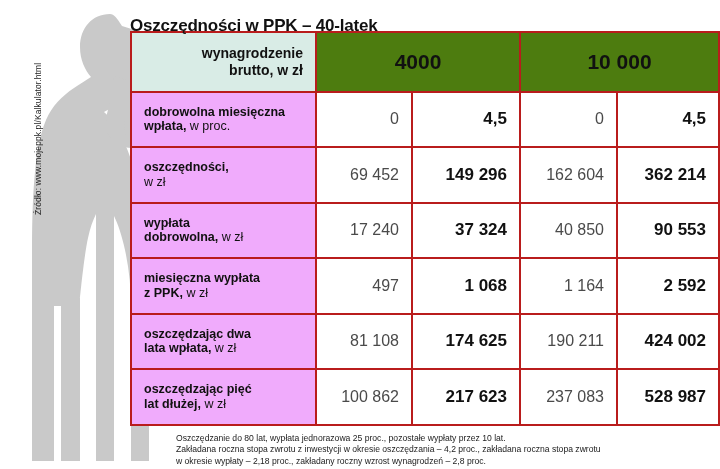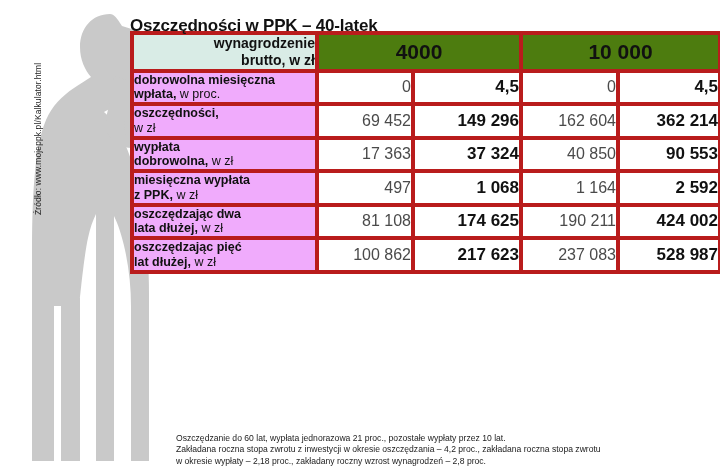--- a/index.html
+++ b/index.html
@@ -59,22 +59,22 @@
     top: 31px;
     width: 588px;
     z-index: 2;
   }
   table.ppk {
     border-collapse: collapse;
     width: 588px;
     table-layout: fixed;
   }
   table.ppk td, table.ppk th {
-    border: 4px solid #b91c1c;
-    padding: 0;
+    border: 2px solid #b91c1c;
+    padding: 12px;
     vertical-align: middle;
   }
   .lbl {
     background: #f0abfc;
     text-align: left;
     padding: 5px 8px 5px 6px;
     font-size: 12.5px;
     font-weight: bold;
     color: #111;
     line-height: 1.18;
@@ -186,41 +186,41 @@
         <td class="val bold">149 296</td>
         <td class="val">162 604</td>
         <td class="val bold">362 214</td>
       </tr>
 
       <tr>
         <td class="lbl">
           <span>wypłata</span><br>
           <span>dobrowolna,</span><span class="unit"> w zł</span>
         </td>
-        <td class="val">17 363</td>
+        <td class="val">17 240</td>
         <td class="val bold">37 324</td>
         <td class="val">40 850</td>
         <td class="val bold">90 553</td>
       </tr>
 
       <tr>
         <td class="lbl">
           <span>miesięczna wypłata</span><br>
           <span>z PPK,</span><span class="unit"> w zł</span>
         </td>
         <td class="val">497</td>
         <td class="val bold">1 068</td>
         <td class="val">1 164</td>
         <td class="val bold">2 592</td>
       </tr>
 
       <tr>
         <td class="lbl">
           <span>oszczędzając dwa</span><br>
-          <span>lata dłużej,</span><span class="unit"> w zł</span>
+          <span>lata wpłata,</span><span class="unit"> w zł</span>
         </td>
         <td class="val">81 108</td>
         <td class="val bold">174 625</td>
         <td class="val">190 211</td>
         <td class="val bold">424 002</td>
       </tr>
 
       <tr>
         <td class="lbl">
           <span>oszczędzając pięć</span><br>
@@ -229,16 +229,16 @@
         <td class="val">100 862</td>
         <td class="val bold">217 623</td>
         <td class="val">237 083</td>
         <td class="val bold">528 987</td>
       </tr>
     </tbody>
   </table>
 </div>
 
 <div class="footnote">
-  <div>Oszczędzanie do 60 lat, wypłata jednorazowa 21 proc., pozostałe wypłaty przez 10 lat.</div>
+  <div>Oszczędzanie do 80 lat, wypłata jednorazowa 25 proc., pozostałe wypłaty przez 10 lat.</div>
   <div>Zakładana roczna stopa zwrotu z inwestycji w okresie oszczędzania – 4,2 proc., zakładana roczna stopa zwrotu</div>
   <div>w okresie wypłaty –  2,18 proc., zakładany roczny wzrost wynagrodzeń – 2,8 proc.</div>
 </div>
 
 </body></html>

